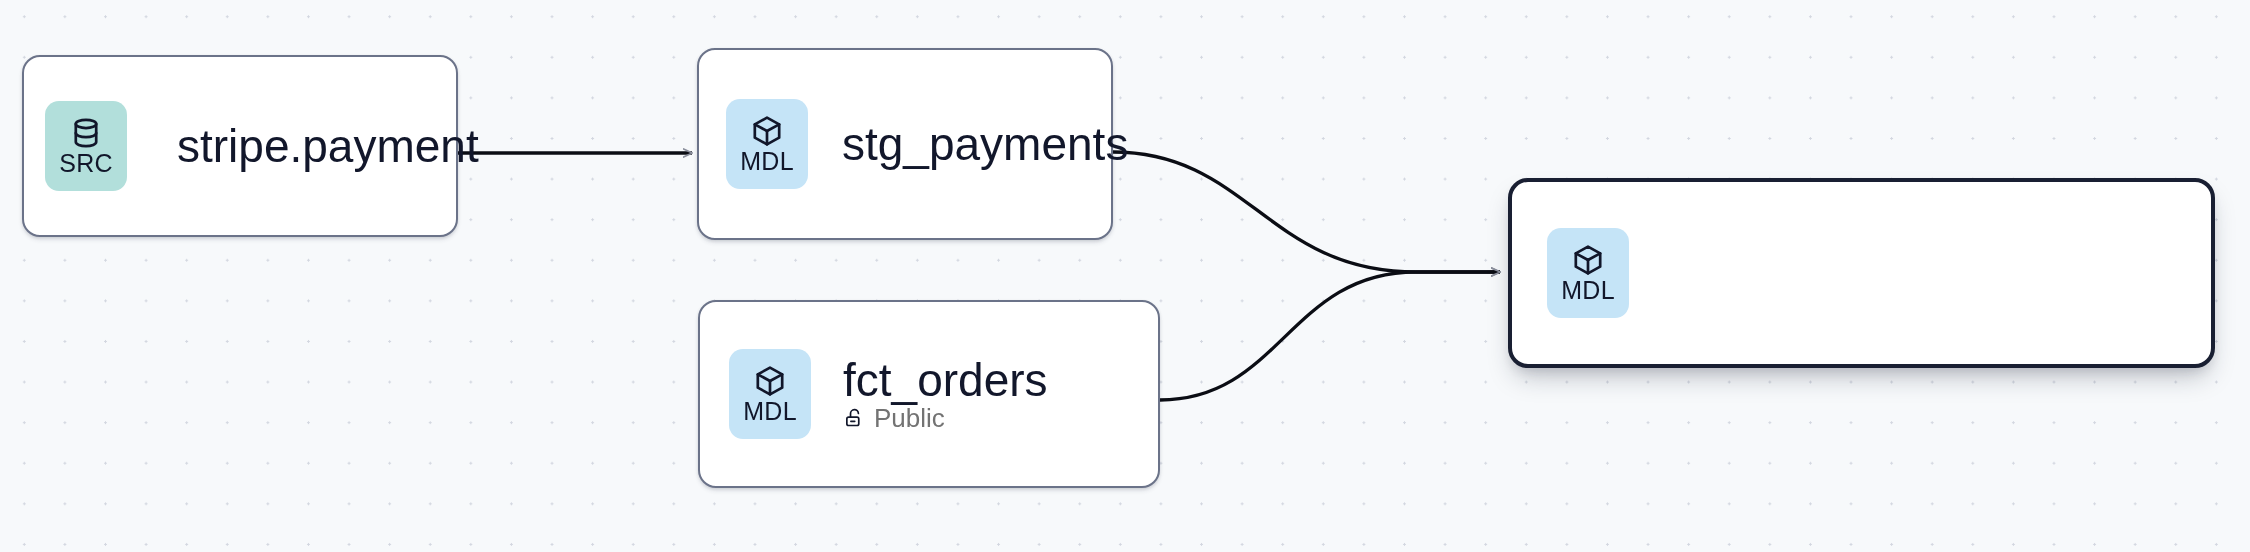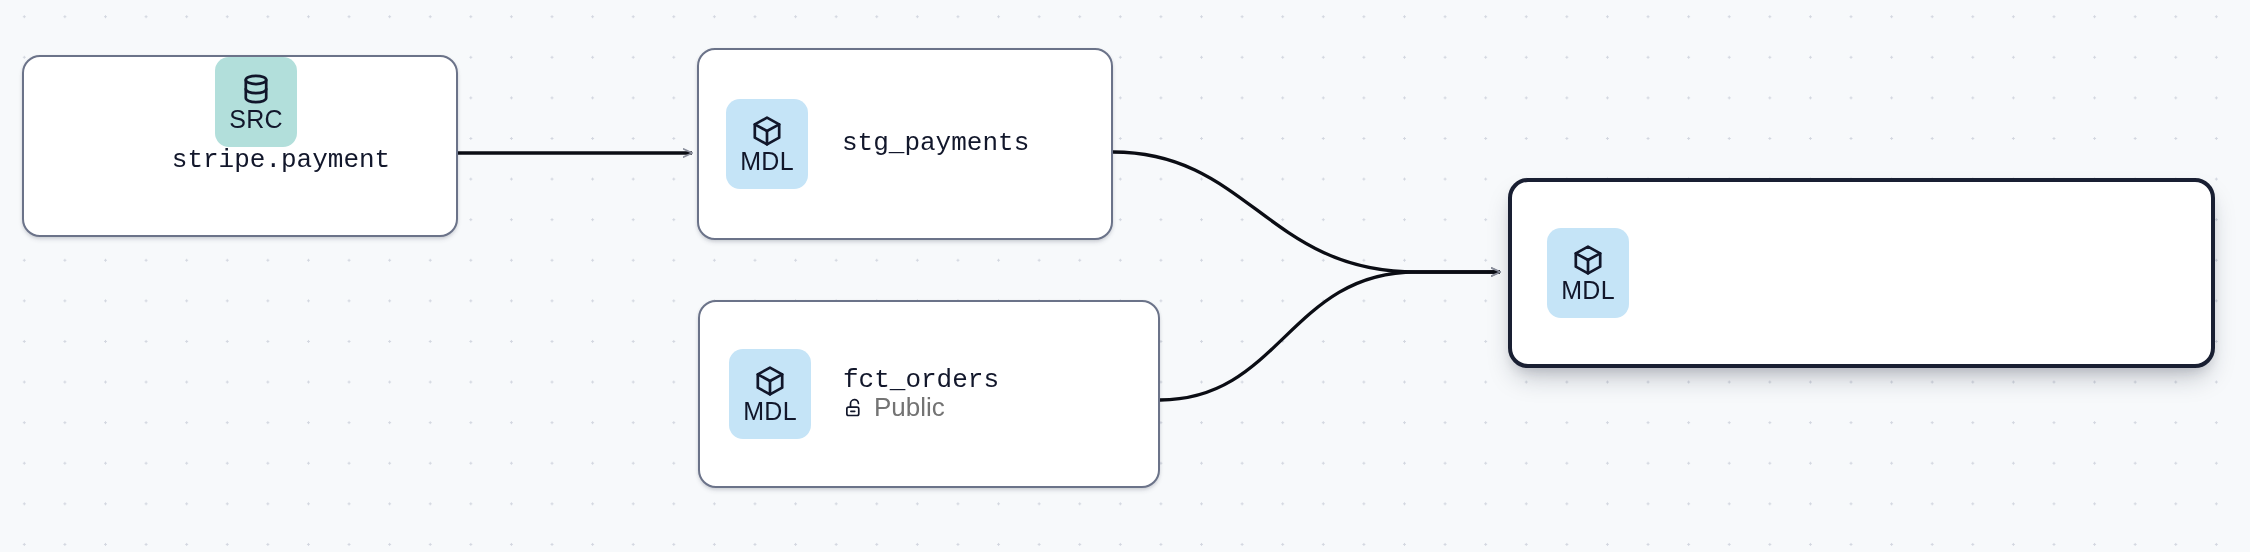--- a/index.html
+++ b/index.html
@@ -77,42 +77,41 @@
   }
 
   
   .node-body {
     display: flex;
     flex-direction: column;
     justify-content: flex-end;
     gap: 0;
   }
   .node-title {
-    font-size: 26px;
+    font-size: 46px;
     line-height: 1.05;
     color: #12172b;
     white-space: nowrap;
-    font-family: Liberation Mono, monospace;
+    font-family: Liberation Sans, sans-serif;
   }
   .node-sub {
     display: flex;
     align-items: center;
     gap: 9px;
     font-size: 26px;
     line-height: 1.05;
     color: #737373;
     white-space: nowrap;
   }
   .node-sub .lock-glyph { display: block; line-height: 0; }
 
   
   #node-source-stripe-payment {
     left: 22px;  top: 55px;  width: 436px;  height: 182px;
-    padding-left: 32px;
-    flex-direction: column;
+    padding-left: 21px;
   }
   #node-source-stripe-payment .node-title { margin-left: 50px; }
 
   #node-model-stg-payments {
     left: 697px; top: 48px;  width: 416px;  height: 192px;
     padding-left: 27px;
   }
   #node-model-stg-payments .node-title { margin-left: 34px; }
 
   #node-model-fct-orders {

